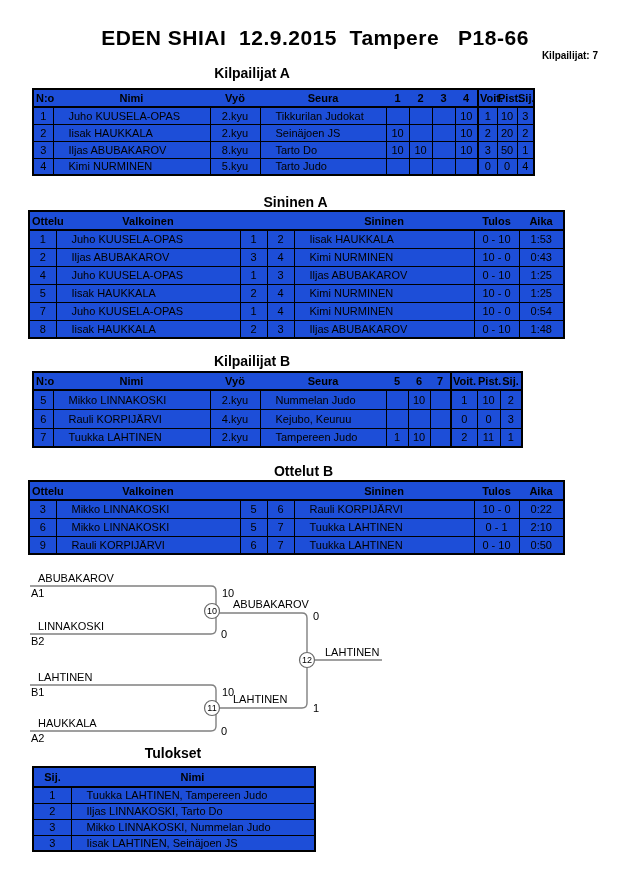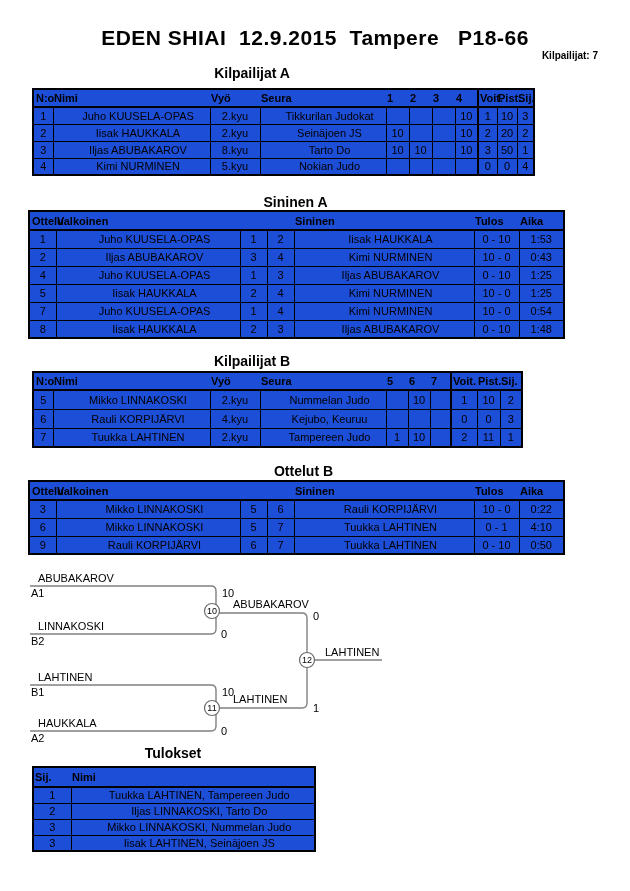--- a/index.html
+++ b/index.html
@@ -23,28 +23,28 @@
     position:absolute; text-align:center;
     font-size:14px; font-weight:bold;
   }
   table {
     position:absolute; border-collapse:collapse; table-layout:fixed;
     font-size:11px; border:2px solid #000; background:#1d4ed8;
   }
   th {
     font-weight:bold; font-size:11px; padding:0 1px;
     border:none; border-bottom:2px solid #000;
-    white-space:nowrap; overflow:visible; text-align:left;
+    white-space:nowrap; overflow:visible; text-align:center;
   }
   td {
     border:1px solid #000; padding:0 2px;
     white-space:nowrap; overflow:hidden; font-size:11px;
   }
   .c { text-align:center; }
-  .l { text-align:center; padding-left:15px; }
+  .l { text-align:left; padding-left:15px; }
   th.hl { text-align:left; padding-left:2px; }
   .grp { border-left:2px solid #000 !important; }
   th.grp { border-left:2px solid #000; }
   .tbl-ka td { height:17px; } .tbl-ka th { height:18px; }
   .tbl-oa td { height:18px; } .tbl-oa th { height:19px; }
   .tbl-kb td { height:19px; } .tbl-kb th { height:18px; }
   .tbl-ob td { height:18px; } .tbl-ob th { height:19px; }
   .tbl-t  td { height:16px; } .tbl-t  th { height:20px; }
   svg text { font-family:"Liberation Sans", sans-serif; font-size:11px; fill:#000; }
   svg text.circle-num { font-size:9px; }
@@ -124,21 +124,21 @@
       <td class="c"></td>
       <td class="c">10</td>
       <td class="c grp">3</td>
       <td class="c">50</td>
       <td class="c">1</td>
     </tr>
     <tr>
       <td class="c">4</td>
       <td class="l">Kimi NURMINEN</td>
       <td class="c">5.kyu</td>
-      <td class="l">Nokian Judo</td>
+      <td class="l">Tarto Judo</td>
       <td class="c"></td>
       <td class="c"></td>
       <td class="c"></td>
       <td class="c"></td>
       <td class="c grp">0</td>
       <td class="c">0</td>
       <td class="c">4</td>
     </tr>
   </tbody>
 </table>
@@ -323,21 +323,21 @@
       <td class="c">10 - 0</td>
       <td class="c">0:22</td>
     </tr>
     <tr>
       <td class="c">6</td>
       <td class="l">Mikko LINNAKOSKI</td>
       <td class="c">5</td>
       <td class="c">7</td>
       <td class="l">Tuukka LAHTINEN</td>
       <td class="c">0 - 1</td>
-      <td class="c">4:10</td>
+      <td class="c">2:10</td>
     </tr>
     <tr>
       <td class="c">9</td>
       <td class="l">Rauli KORPIJÄRVI</td>
       <td class="c">6</td>
       <td class="c">7</td>
       <td class="l">Tuukka LAHTINEN</td>
       <td class="c">0 - 10</td>
       <td class="c">0:50</td>
     </tr>

